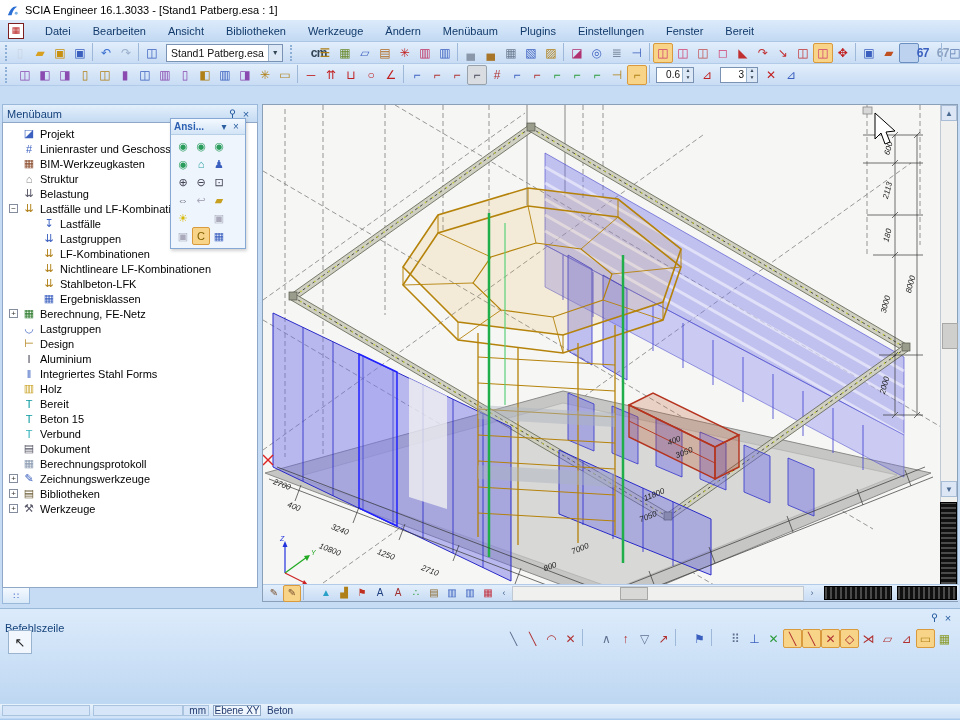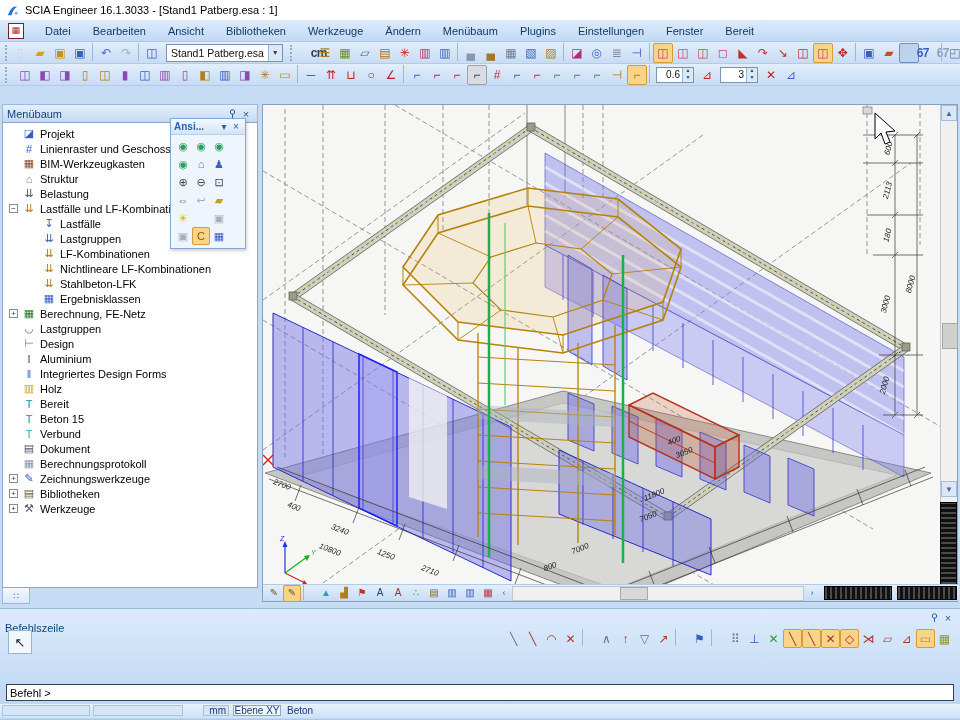--- a/index.html
+++ b/index.html
@@ -111,21 +111,21 @@
   .snaprow{position:absolute;right:6px;top:20px;display:flex;}
   .snaprow .ticon{width:17px;height:17px;}
   .cmdinput{position:absolute;left:6px;right:6px;bottom:3px;height:15px;background:#fff;
             border:1px solid #30445c;display:flex;align-items:center;padding:0 3px;font-size:11px;color:#000;}
 
   
   .statusbar{position:absolute;left:0;top:704px;width:960px;height:13px;background:linear-gradient(#e8f2fc,#cfe2f7);
              display:flex;align-items:center;font-size:10px;color:#223a6e;}
   .scell{height:11px;background:#d6e6f8;border:1px solid #aac4e0;box-sizing:border-box;margin-left:2px;}
   .scell.c1{width:88px;} .scell.c2{width:90px;margin-left:3px;}
-  .scell.units{width:26px;text-align:right;padding:0 2px;line-height:10px;margin-left:20px;}
+  .scell.units{width:26px;text-align:right;padding:0 2px;line-height:10px;margin-left:0;}
   .scell.plane{width:48px;background:#f0f6fd;border-color:#8fa8c8;text-align:center;line-height:10px;margin-left:4px;}
   .sready{margin-left:6px;}
   .bstrip{position:absolute;left:0;top:717px;width:960px;height:3px;background:linear-gradient(#dcebfb,#9fc3ea);}
 </style>
 </head>
 <body>
 
 <div class="app">
 
   <div class="titlebar">
@@ -532,21 +532,21 @@
 
           <div class="titem lvl0">
             <span class="exp"></span>
             <span class="tico" style="color: rgb(68, 68, 85);">I</span>
             <span class="tlabel">Aluminium</span>
           </div>
 
           <div class="titem lvl0">
             <span class="exp"></span>
             <span class="tico" style="color: rgb(58, 95, 191);">‖</span>
-            <span class="tlabel">Integriertes Design Forms</span>
+            <span class="tlabel">Integriertes Stahl Forms</span>
           </div>
 
           <div class="titem lvl0">
             <span class="exp"></span>
             <span class="tico" style="color: rgb(200, 160, 32);">▥</span>
             <span class="tlabel">Holz</span>
           </div>
 
           <div class="titem lvl0">
             <span class="exp"></span>
@@ -1063,23 +1063,20 @@
         <span class="ticon" style="color: rgb(176, 48, 48);">
           <i>⊿</i>
         </span>
         <span class="ticon on" style="color: rgb(176, 128, 24);">
           <i>▭</i>
         </span>
         <span class="ticon" style="color: rgb(138, 154, 40);">
           <i>▦</i>
         </span>
       </div>
-    <div class="cmdinput">
-      <span>Befehl &gt;</span>
-    </div>
   </div>
 
   <div class="statusbar">
     <span class="scell c1"></span>
     <span class="scell c2"></span>
     <span class="scell units">mm</span>
     <span class="scell plane">Ebene XY</span>
     <span class="sready">Beton</span>
   </div>
   <div class="bstrip"></div>

